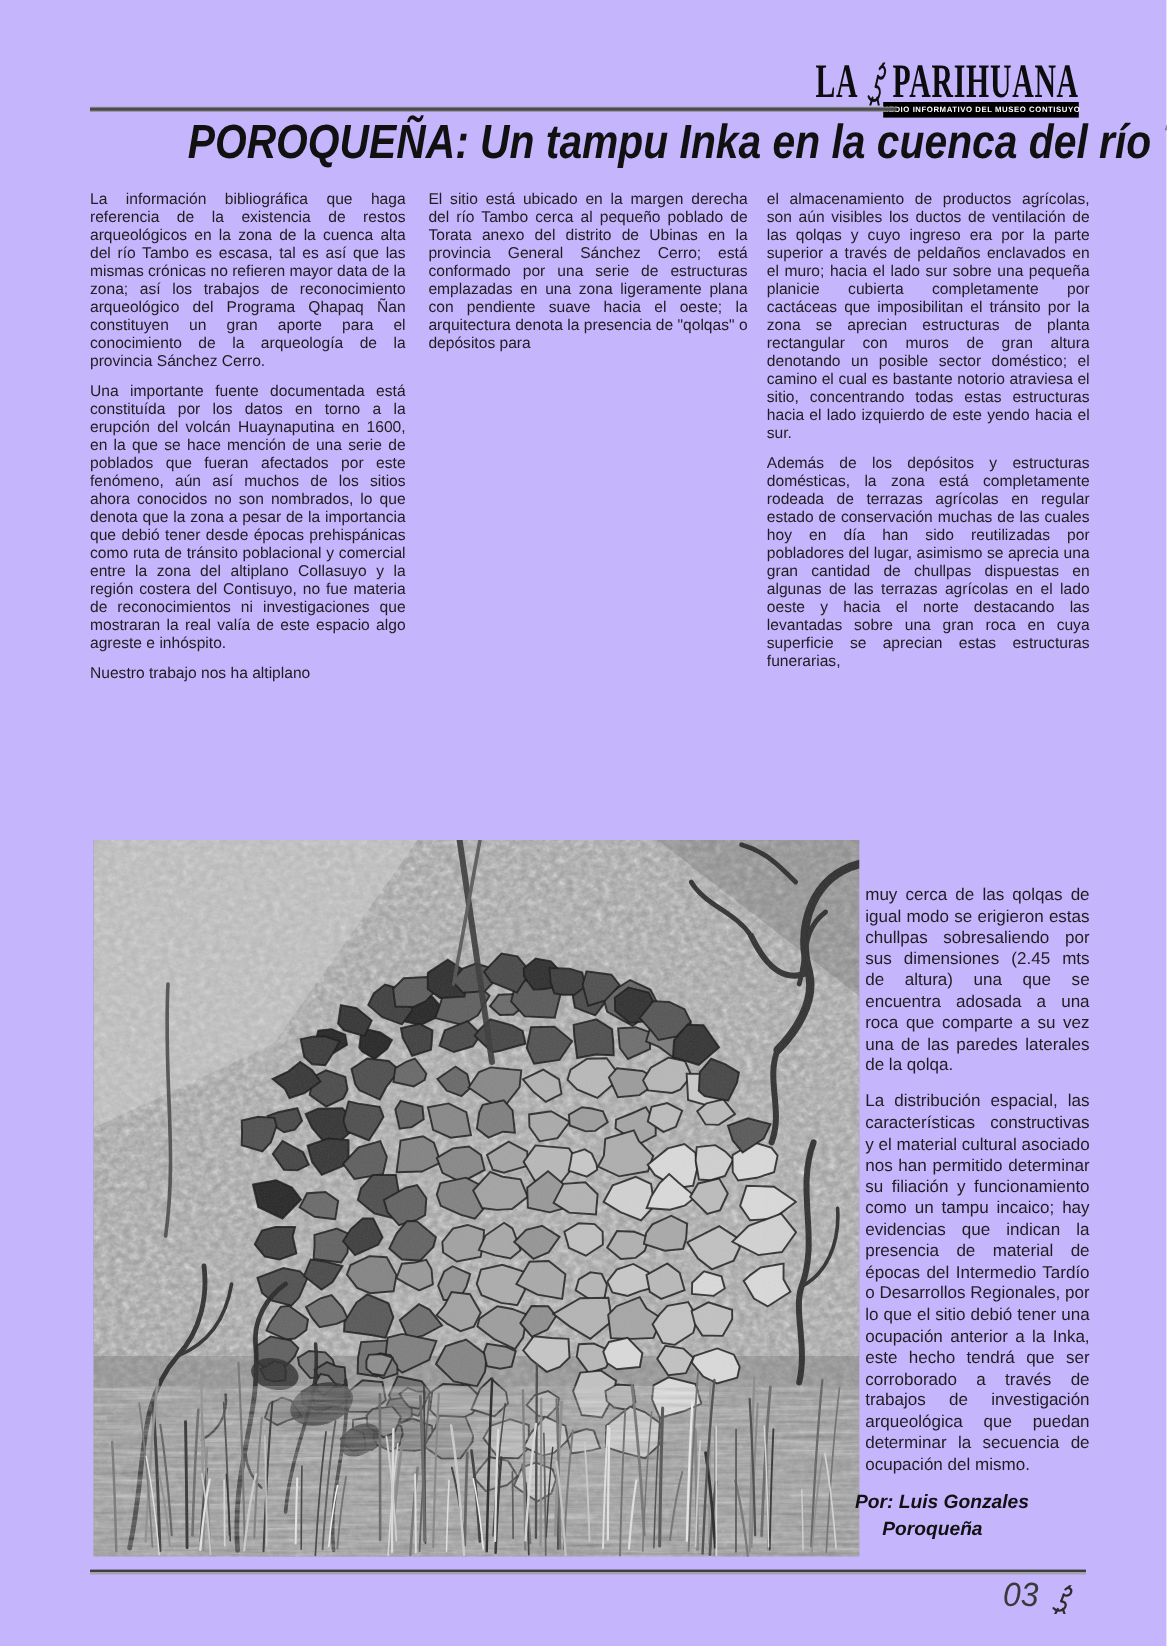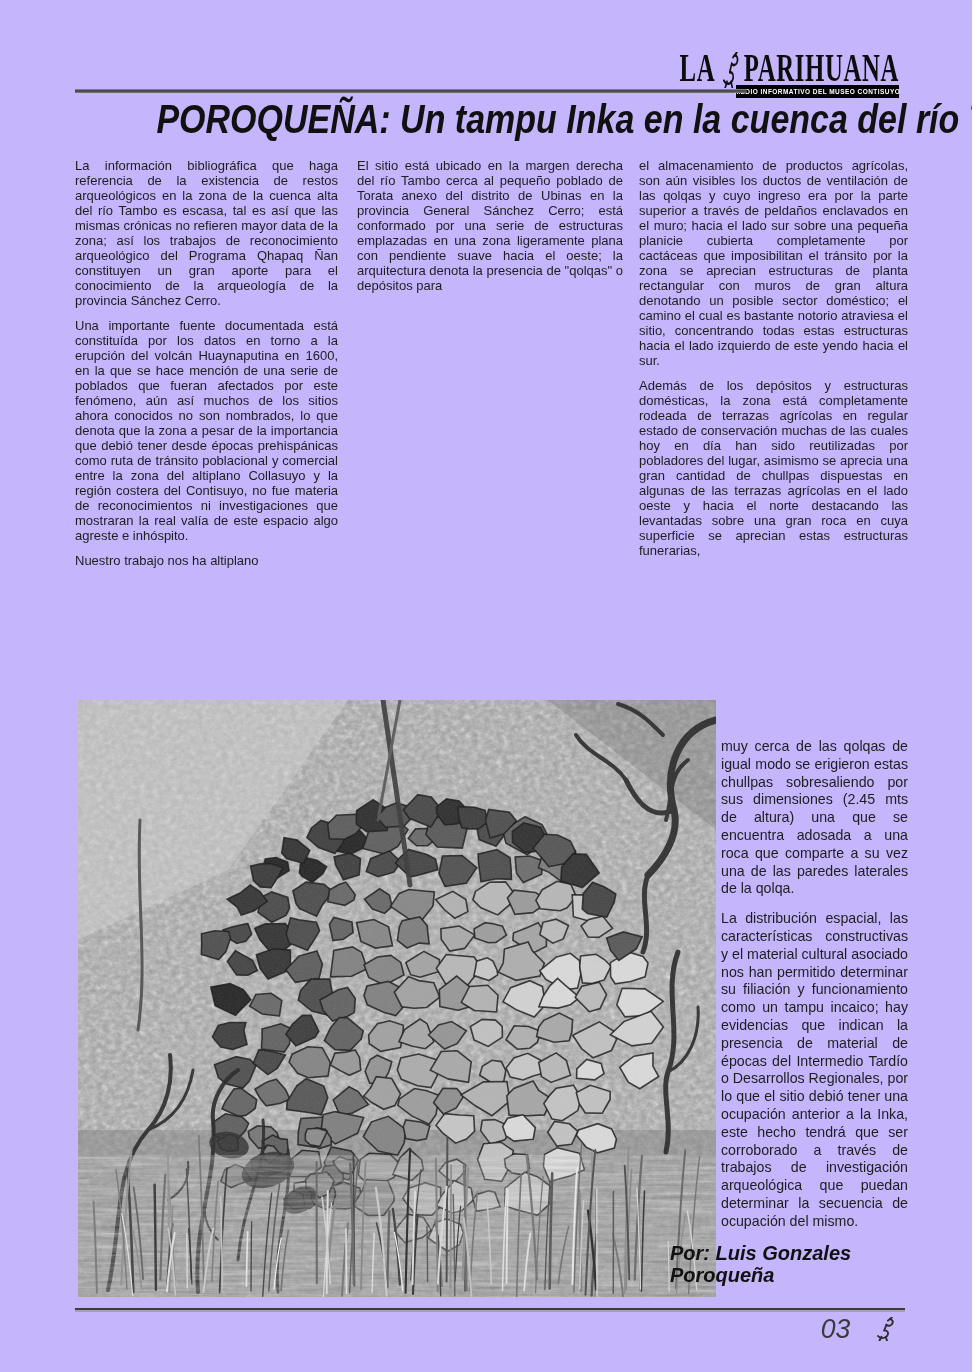--- a/index.html
+++ b/index.html
@@ -28,32 +28,32 @@
   .col p{margin:0 0 10px 0;}
   .col p:last-child{margin-bottom:0;}
   #col1{left:75px;width:263px;}
   #col2{left:357px;width:266px;}
   #col3{left:639px;width:269px;}
 
   .side-col{position:absolute;left:721px;top:690px;width:187px;height:548px;overflow:hidden;
             font-size:14.2px;line-height:17.8px;text-align:justify;text-align-last:left;color:#1e1e1e;margin-top:48px;}
   .side-col p{margin:0 0 12px 0;}
 
-  .byline{position:absolute;top:1242px;right:72px;width:230px;text-align:left;
-          font-weight:bold;font-style:italic;font-size:20px;line-height:22px;color:#111;}
+  .byline{position:absolute;top:1242px;right:72px;width:230px;text-align:center;
+          font-weight:bold;font-style:italic;font-size:16px;line-height:22px;color:#111;}
   .byline .b2{padding-right:16px;}
 
   
   .photo{position:absolute;left:78px;top:700px;width:638px;height:597px;background:#8f8f8f;}
   .photo svg{display:block;width:100%;height:100%;}
 
   
   .footer-rule{position:absolute;left:75px;top:1308px;width:830px;height:2px;background:#3e3e3e;
                box-shadow:0 2px 0 rgba(160,160,160,0.9);}
-  .pagenum{position:absolute;top:1313px;right:76px;display:flex;align-items:center;gap:23px;}
+  .pagenum{position:absolute;top:1313px;right:76px;display:flex;align-items:flex-end;gap:8px;}
   .pagenum .num{font-style:italic;font-size:28px;color:#3a3a3a;transform:scaleX(0.95);}
   .pagenum .pn-bird{width:22px;height:24px;}
 </style>
 </head>
 <body>
 
 <div class="page">
 
   <div class="masthead">
     <span class="mh-word">LA</span>

